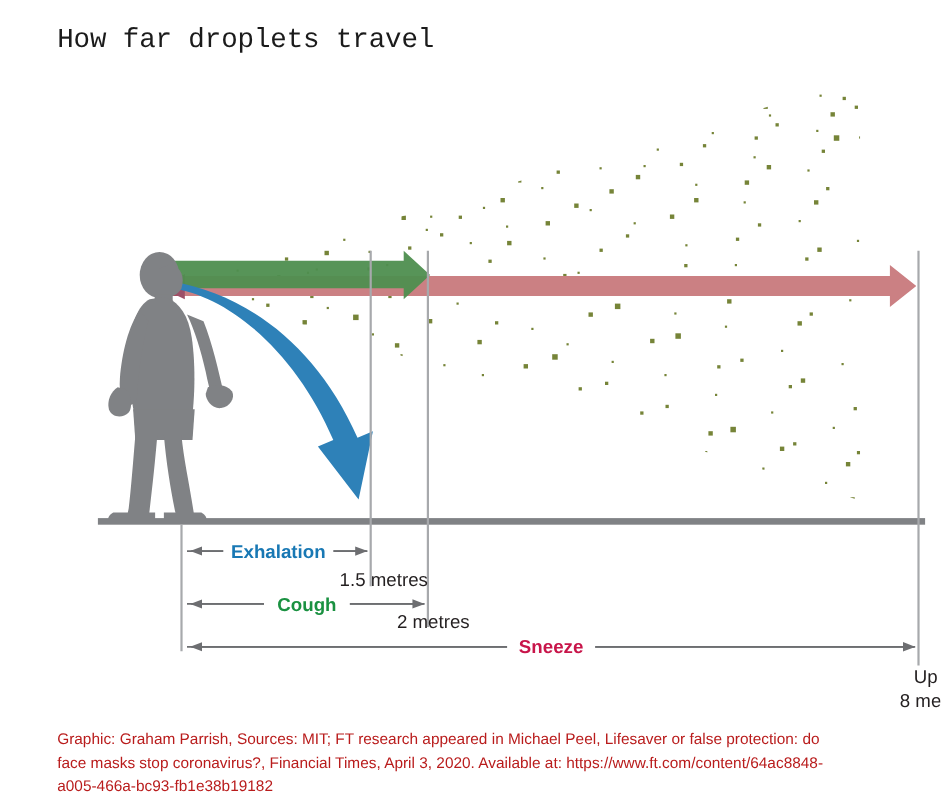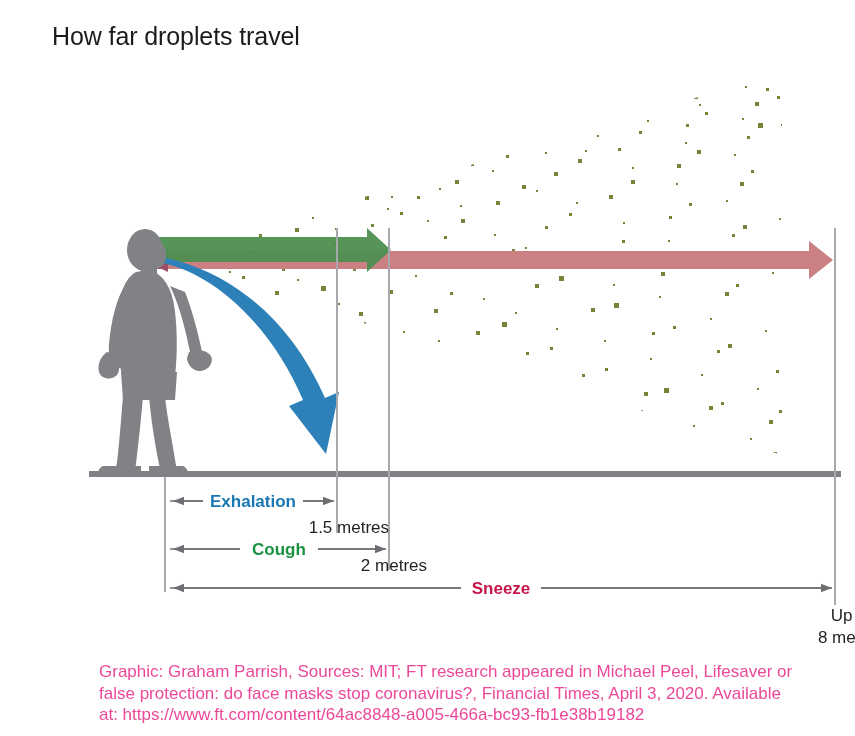--- a/index.html
+++ b/index.html
@@ -22,38 +22,38 @@
   }
   .title {
     position: absolute;
     left: 52px;
     top: 22px;
     font-size: 25px;
     font-weight: 400;
     letter-spacing: -0.1px;
     color: #1b1b1b;
     white-space: nowrap;
+    font-family: Liberation Mono, monospace;
   }
   .figure-area {
     position: absolute;
     left: 0;
     top: 0;
     width: 855px;
     height: 650px;
     margin-left: 37px;
   }
   .caption {
     position: absolute;
     left: 52px;
     top: 661px;
     width: 700px;
-    font-size: 17px;
+    font-size: 14px;
     line-height: 21.5px;
-    color: #ec4899;
-    margin-left: 47px;
+    color: #b91c1c;
   }
   svg.main-svg {
     display: block;
   }
   .lbl {
     font-family: "Liberation Sans", sans-serif;
   }
   .lbl-exhalation {
     font-size: 17px;
     font-weight: bold;

